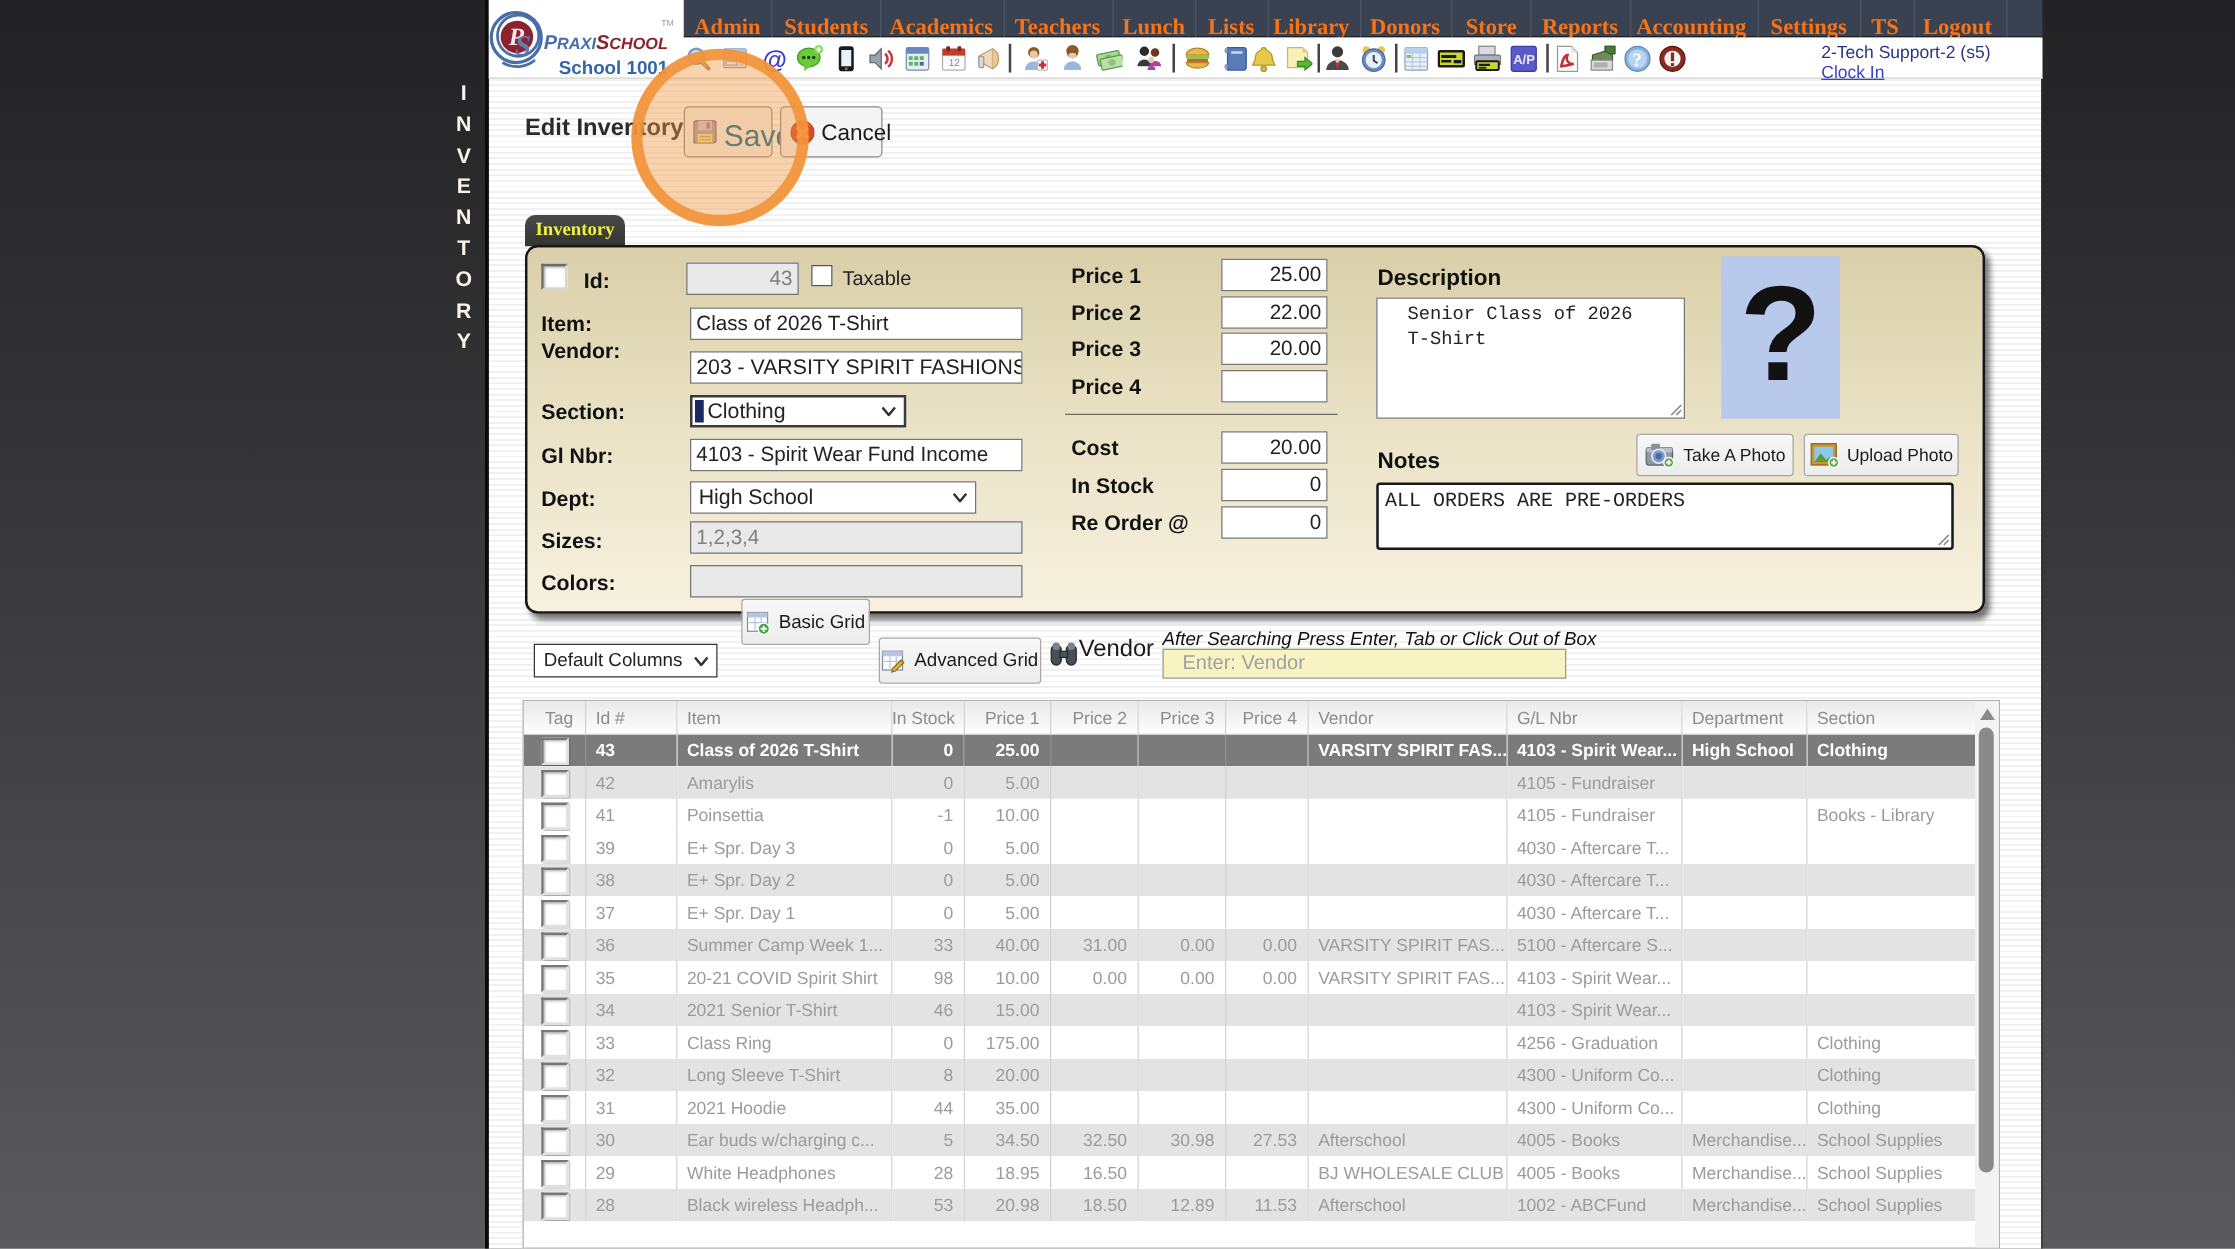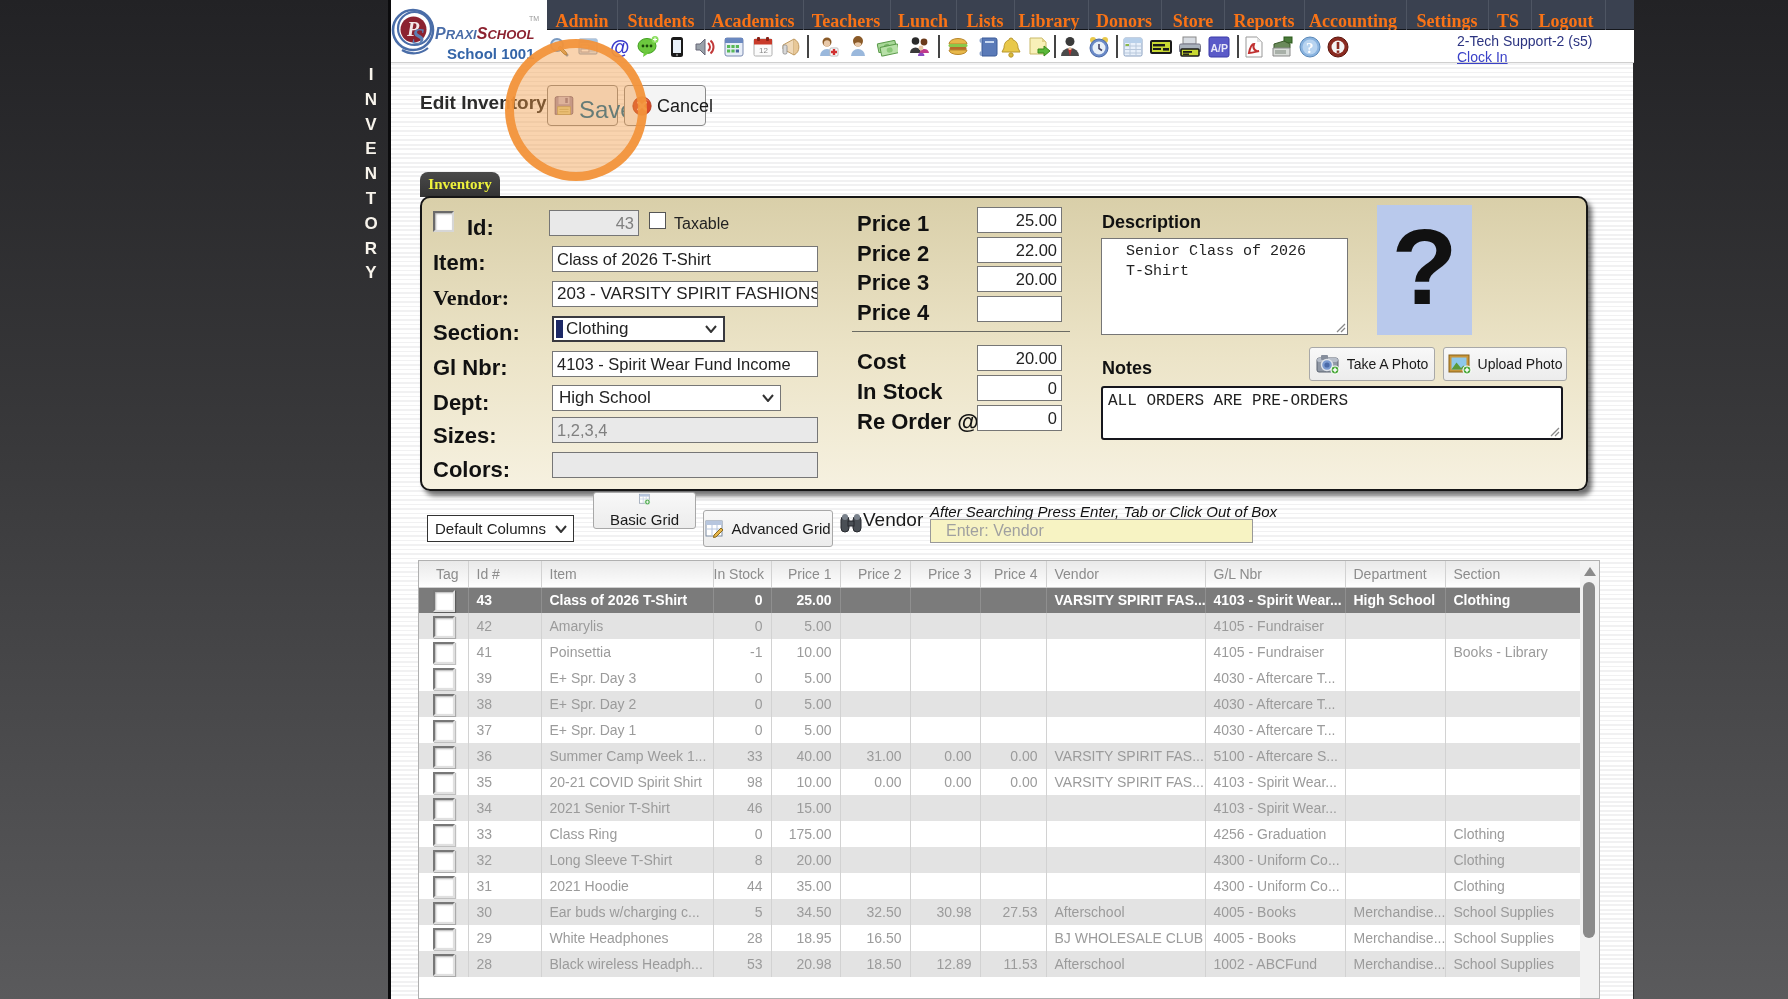--- a/index.html
+++ b/index.html
@@ -37,21 +37,21 @@
   border:9px solid rgba(242,146,58,0.92); background:rgba(240,150,62,0.42); z-index:50; }
 
 #tab { position:absolute; left:420px; top:172px; width:80px; height:25px;
   background:linear-gradient(180deg,#4a4a4a,#333); border-radius:8px 8px 0 0;
   color:#eef23c; font-family:"Liberation Serif", serif; font-weight:bold; font-size:15px;
   text-align:center; line-height:25px; }
 
 #panel { position:absolute; left:420px; top:196px; width:1168px; height:295px;
   background:linear-gradient(180deg,#d9cfa9 0%,#ece4c8 55%,#f6f1e0 100%);
   border:2px solid #161616; border-radius:10px; box-shadow:4px 5px 5px rgba(0,0,0,0.55); }
-.lbl { position:absolute; font-weight:bold; font-size:22px; color:#111; }
+.lbl { position:absolute; font-weight:bold; font-size:17px; color:#111; }
 .inp { position:absolute; border:1px solid #767676; background:#fff; font-size:16.5px;
   color:#222; padding:0 4px; line-height:24px; }
 .inp.gray { background:#e9e9e9; color:#808080; }
 .rt { text-align:right; }
 .sel { position:absolute; border:1px solid #767676; background:#fff; font-size:17px; color:#222; }
 .chev { position:absolute; right:6px; top:50%; transform:translateY(-50%); width:12px; height:8px; }
 
 #gridwrap { position:absolute; left:418px; top:560px; width:1182px; height:439px;
   background:#fff; border:1px solid #b0b0b0; }
 .cb3d { position:absolute; width:21px; height:21px; background:#fff;
@@ -335,21 +335,21 @@
 <div id="tab">Inventory</div>
 <div id="panel"></div>
 
 <div class="cb3d" style="left:433px;top:211px;"></div>
 <div class="lbl" style="left:467px;top:215px;">Id:</div>
 <div class="inp gray rt" style="left:549px;top:210px;width:90px;height:26px;">43</div>
 <div class="cb3d flat" style="left:649px;top:212px;"></div>
 <div style="position:absolute;left:674px;top:215px;font-size:16px;color:#222;">Taxable</div>
 <div class="lbl" style="left:433px;top:250px;">Item:</div>
 <div class="inp" style="left:552px;top:246px;width:266px;height:26px;">Class of 2026 T-Shirt</div>
-<div class="lbl" style="left:433px;top:285px;font-family:Liberation Serif, serif;">Vendor:</div>
+<div class="lbl" style="left:433px;top:271px;">Vendor:</div>
 <div class="inp" style="left:552px;top:281px;width:266px;height:26px;white-space:nowrap;overflow:hidden;padding:0 0 0 4px;font-size:17px;">203 - VARSITY SPIRIT FASHIONS</div>
 <div class="lbl" style="left:433px;top:320px;">Section:</div>
 <div class="sel" style="left:552px;top:316px;width:173px;height:26px;border:2px solid #39393f;line-height:22px;padding-left:12px;">Clothing
   <i style="position:absolute;left:2px;top:2px;bottom:2px;width:7px;background:#1c2866;"></i>
   <svg class="chev" viewBox="0 0 12 8">
       <path d="M1 1 L6 7 L11 1" fill="none" stroke="#333" stroke-width="2"></path>
     </svg>
 </div>
 <div class="lbl" style="left:433px;top:355px;">Gl Nbr:</div>
 <div class="inp" style="left:552px;top:351px;width:266px;height:26px;">4103 - Spirit Wear Fund Income</div>
@@ -689,21 +689,21 @@
       <div id="sarrow"></div>
       <div id="sthumb"></div>
     </div>
 </div>
 
 <div class="sel" style="left:427px;top:515px;width:147px;height:27px;line-height:25px;padding-left:7px;border:1px solid #333;font-size:15px;">Default Columns
   <svg class="chev" viewBox="0 0 12 8">
       <path d="M1 1 L6 7 L11 1" fill="none" stroke="#333" stroke-width="2"></path>
     </svg>
 </div>
-<div class="pbtn" style="left:593px;top:492px;width:103px;height:37px;font-size:15px;flex-direction:column;">
+<div class="pbtn" style="left:593px;top:479px;width:103px;height:37px;font-size:15px;">
   <svg width="20" height="20" viewBox="0 0 20 20">
       <rect x="1" y="2" width="16" height="15" fill="#fff" stroke="#7a8aa0"></rect>
       <rect x="1" y="2" width="16" height="4" fill="#b7c6de"></rect>
       <path d="M1 10 h16 M7 6 v11 M12 6 v11" stroke="#b7c6de" stroke-width="1"></path>
       <circle cx="14" cy="15" r="4.5" fill="#45a545" stroke="#fff"></circle>
       <path d="M14 12.5 v5 M11.5 15 h5" stroke="#fff" stroke-width="1.5"></path>
     </svg>
   <span>Basic Grid</span>
   </div>
 <div class="pbtn" style="left:703px;top:510px;width:130px;height:37px;font-size:15px;">

